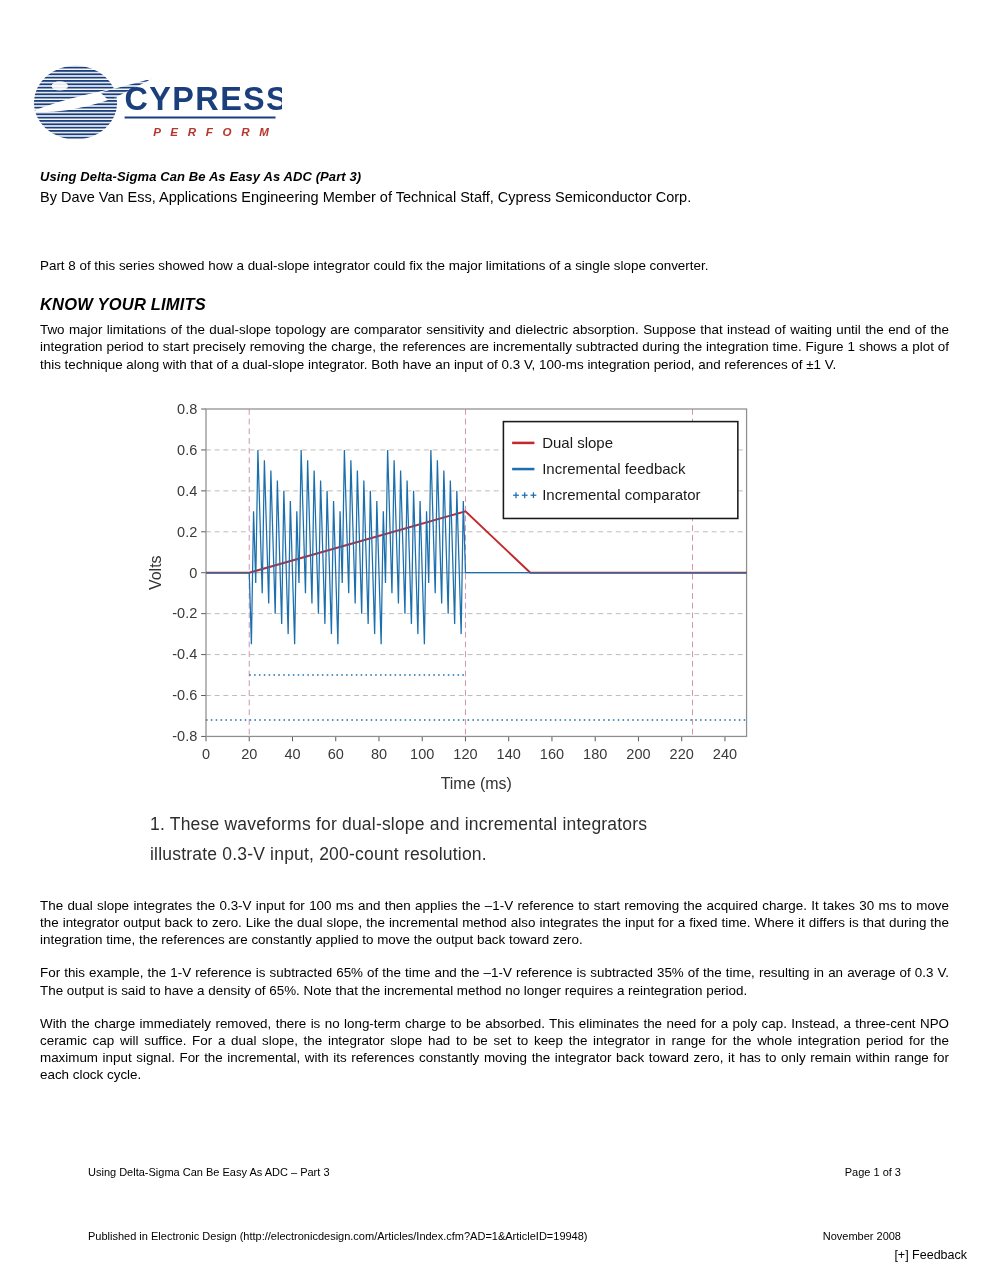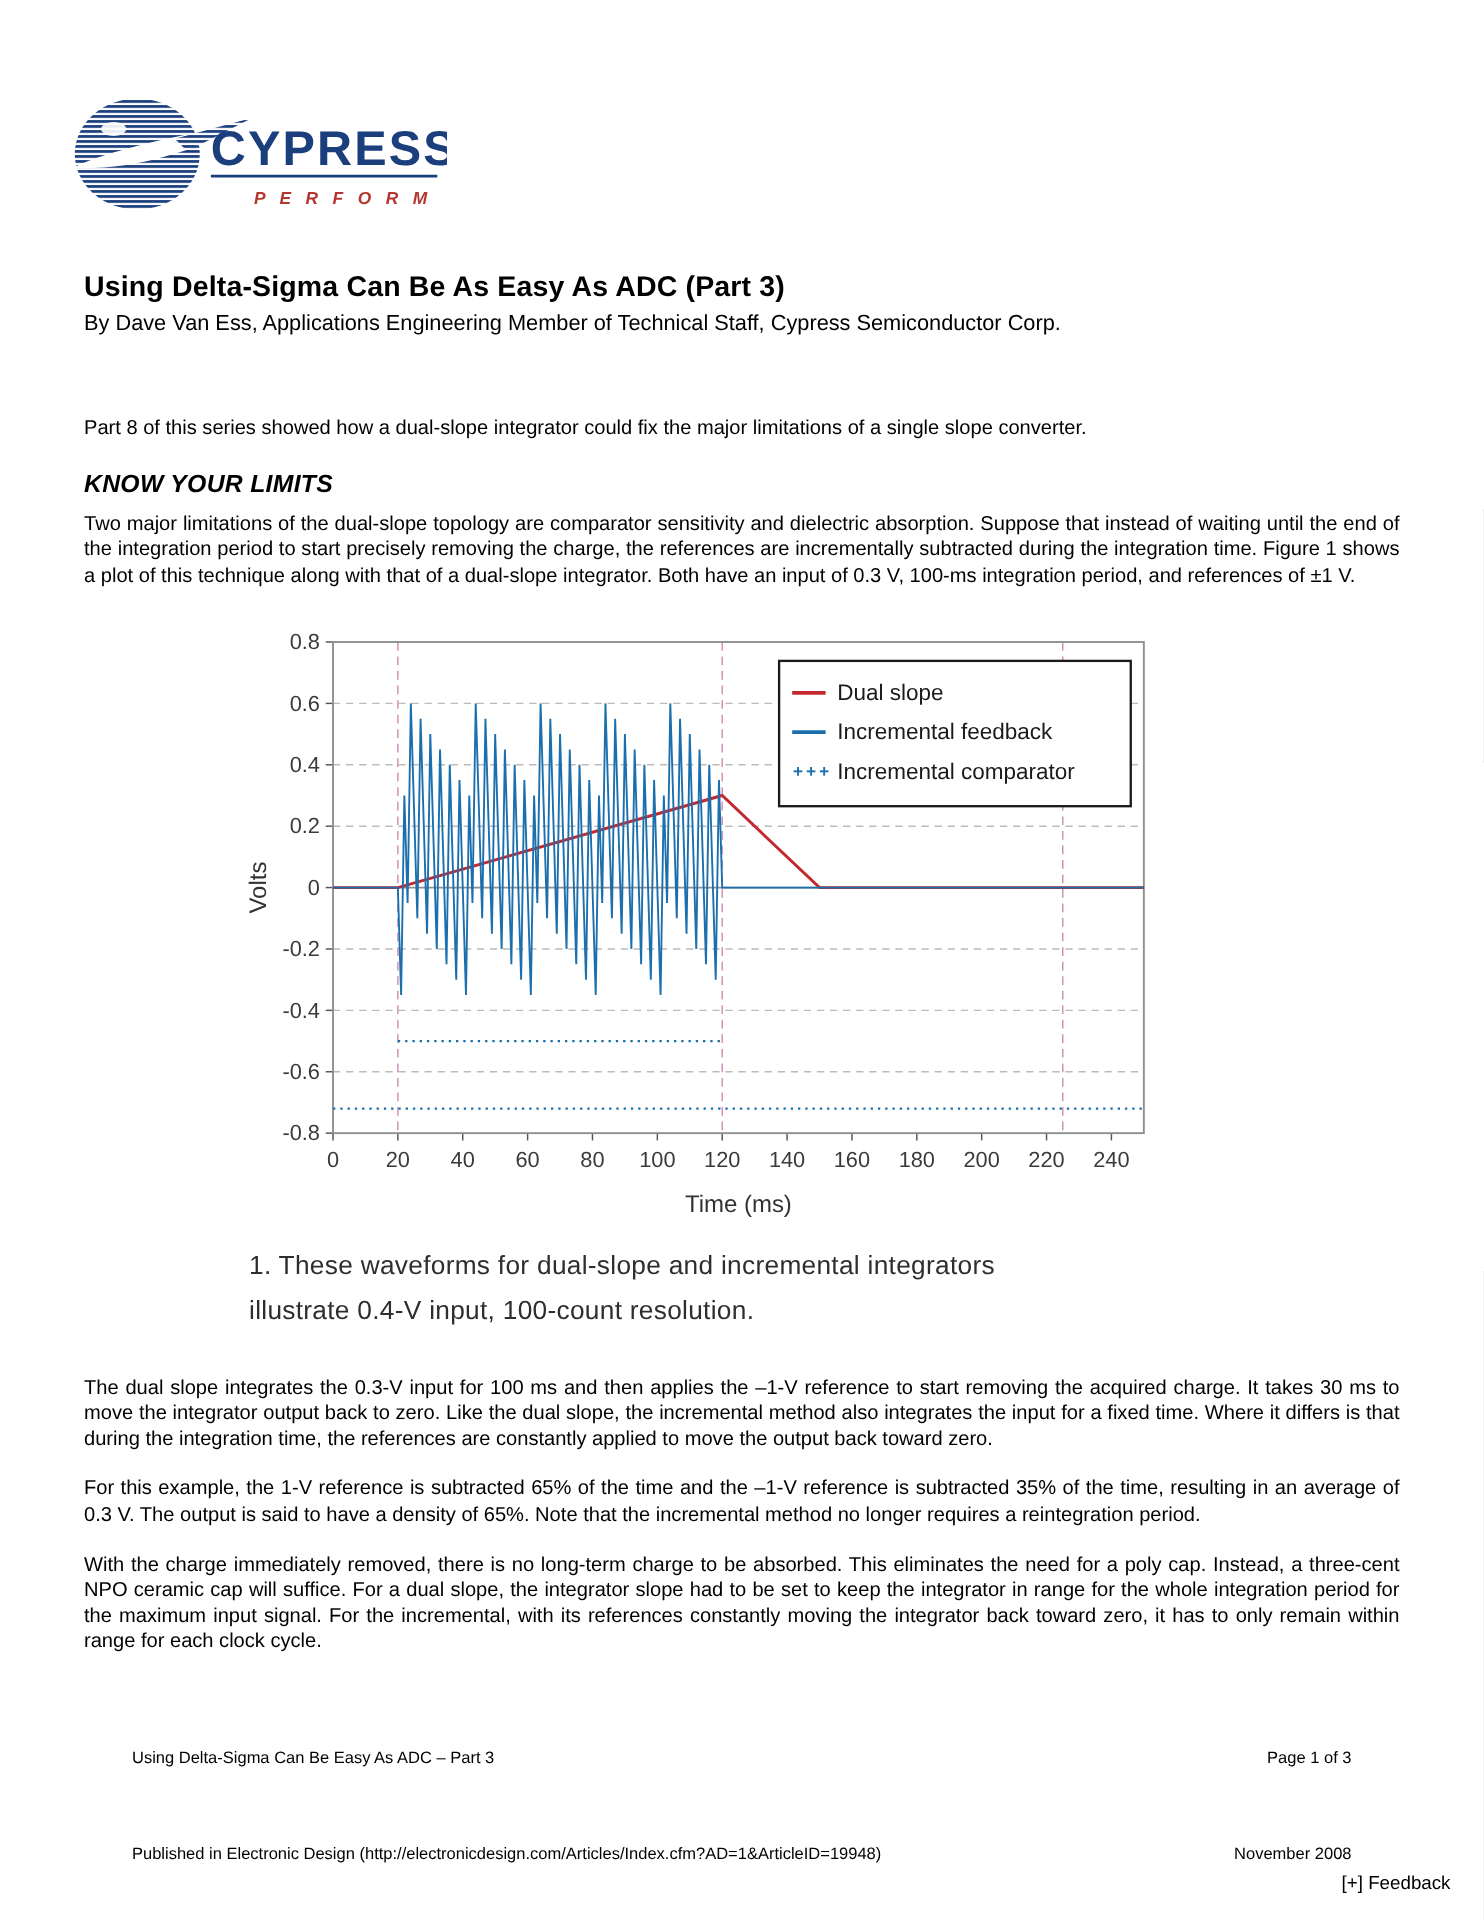--- a/index.html
+++ b/index.html
@@ -2,24 +2,24 @@
 <html><head>
 <meta charset="utf-8">
 <style>
   * { margin:0; padding:0; box-sizing:border-box; }
   html,body { background:#e8e8e8; }
   .page {
     position:relative; width:989px; height:1280px; background:#ffffff;
     font-family:"Liberation Sans", sans-serif; color:#000; overflow:hidden;
     margin:0 auto;
   }
-  .content { padding:0 56px; }
+  .content { padding:0 40px; }
   .logo { margin:60px 0 0 -8px; width:250px; }
   .logo svg { display:block; }
-  h1.title { margin-top:32px; font-size:19px; font-weight:bold; letter-spacing:0.1px; }
+  h1.title { margin-top:20px; font-size:13px; font-weight:bold; letter-spacing:0.1px;font-style:italic; }
   .byline { margin-top:5px; font-size:14.5px; }
   p.body-text { font-size:13.4px; line-height:17.2px; text-align:justify; }
   .intro { margin-top:52px; }
   h2.section-heading { margin-top:21px; font-size:16.5px; font-style:italic; font-weight:bold; letter-spacing:0.2px; }
   .after-heading { margin-top:7px; }
   figure.chart-figure { margin:24px 0 0 104px; }
   #chart-svg { width:620px; height:396px; display:block; }
   svg text { font-family:"Liberation Sans", sans-serif; }
   figcaption.chart-caption {
     margin:16px 0 0 6px; font-size:17.5px; line-height:30px;
@@ -140,21 +140,21 @@
           <line x1="390" x2="396" y1="101" y2="101" stroke="#1c6fad" stroke-width="1.3"></line>
           <line x1="393" x2="393" y1="98" y2="104" stroke="#1c6fad" stroke-width="1.3"></line>
           <line x1="399" x2="405" y1="101" y2="101" stroke="#1c6fad" stroke-width="1.3"></line>
           <line x1="402" x2="402" y1="98" y2="104" stroke="#1c6fad" stroke-width="1.3"></line>
           <text x="411" y="106" font-size="15.5" fill="#1a1a1a">Incremental comparator</text>
           <text x="343" y="404" text-anchor="middle" font-size="16.5" fill="#333">Time (ms)</text>
           <text x="18" y="181" text-anchor="middle" font-size="16.5" fill="#333" transform="rotate(-90 18 181)">Volts</text>
         </svg>
       <figcaption class="chart-caption">
         <div>1. These waveforms for dual-slope and incremental integrators</div>
-        <div>illustrate 0.4-V input, 100-count resolution.</div>
+        <div>illustrate 0.3-V input, 200-count resolution.</div>
       </figcaption>
     </figure>
 
     <p class="body-text para2">The dual slope integrates the 0.3-V input for 100 ms and then applies the –1-V reference to start removing the acquired charge. It takes 30 ms to move the integrator output back to zero. Like the dual slope, the incremental method also integrates the input for a fixed time. Where it differs is that during the integration time, the references are constantly applied to move the output back toward zero.</p>
     <p class="body-text para3">For this example, the 1-V reference is subtracted 65% of the time and the –1-V reference is subtracted 35% of the time, resulting in an average of 0.3 V. The output is said to have a density of 65%. Note that the incremental method no longer requires a reintegration period.</p>
     <p class="body-text para4">With the charge immediately removed, there is no long-term charge to be absorbed. This eliminates the need for a poly cap. Instead, a three-cent NPO ceramic cap will suffice. For a dual slope, the integrator slope had to be set to keep the integrator in range for the whole integration period for the maximum input signal. For the incremental, with its references constantly moving the integrator back toward zero, it has to only remain within range for each clock cycle.</p>
   </div>
 
   <div class="footer-row">
     <span>Using Delta-Sigma Can Be Easy As ADC – Part 3</span>

